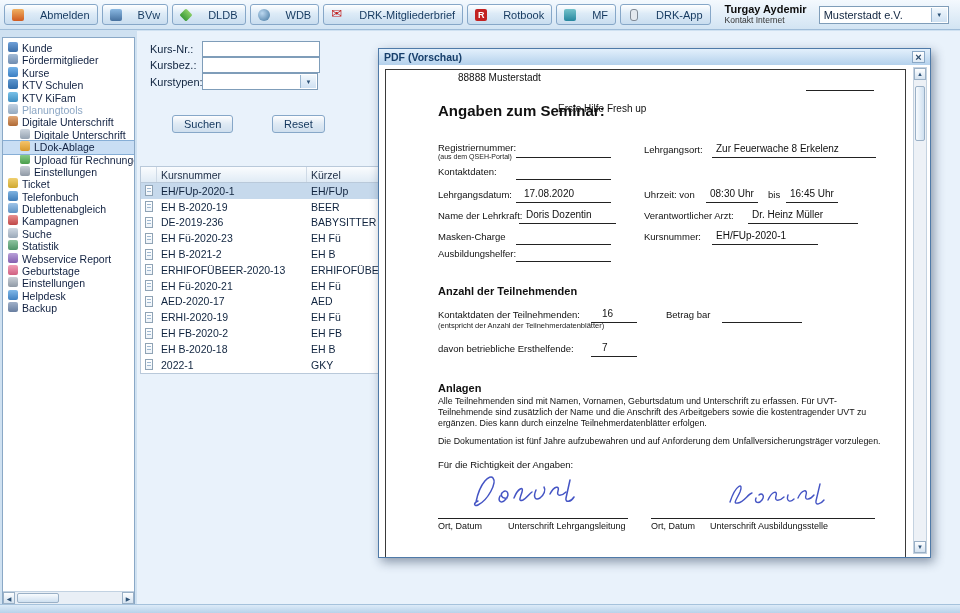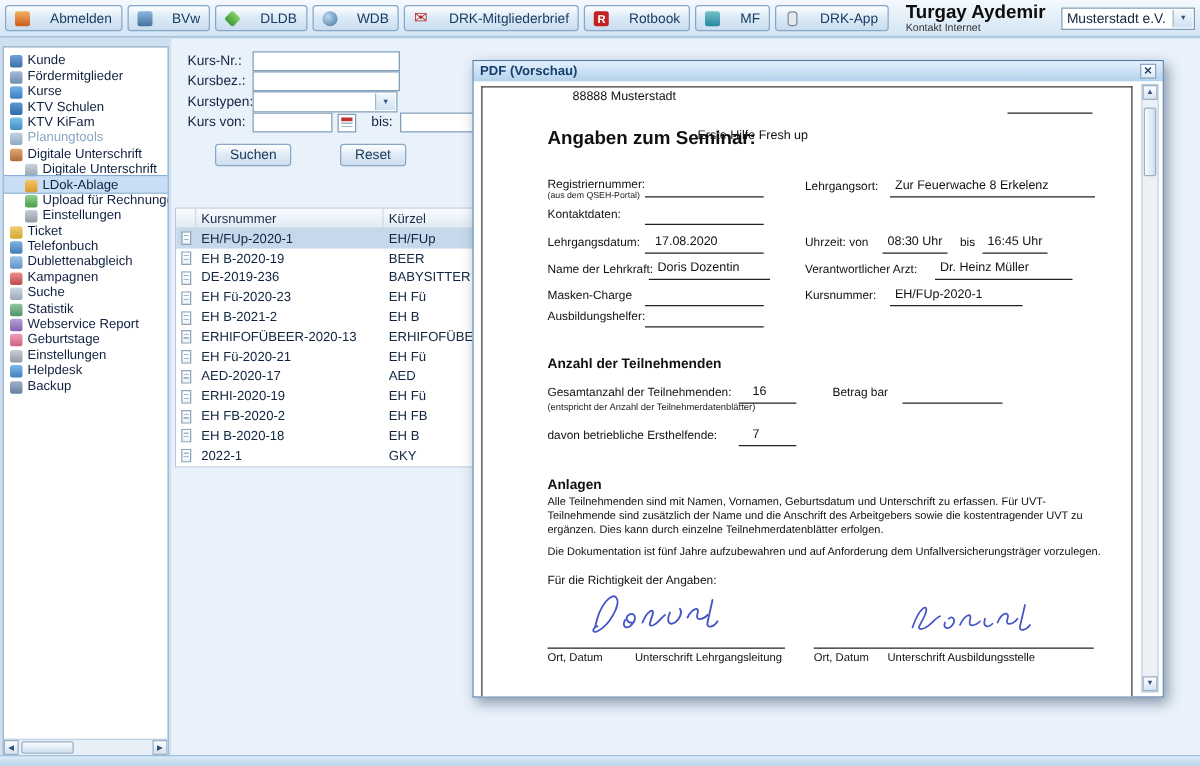--- a/index.html
+++ b/index.html
@@ -20,34 +20,34 @@
   [data-icon="bvw-icon"]{background:linear-gradient(#8ab8e2,#46719f);border-radius:2px}
   [data-icon="dldb-icon"]{background:linear-gradient(#8bcf68,#399a39);transform:rotate(45deg) scale(.78);border-radius:2px}
   [data-icon="wdb-icon"]{background:radial-gradient(circle at 35% 35%,#bcd8f0,#41759f);border-radius:50%}
   [data-icon="mail-icon"]{background:none}
   [data-icon="mail-icon"]::before{content:"✉";color:#c22222;font-size:13px;line-height:12px;position:absolute;left:0;top:-1px}
   [data-icon="rotbook-icon"]{background:#c22222;border-radius:2px;color:#fff;font-weight:bold;font-size:9px;text-align:center;line-height:12px}
   [data-icon="rotbook-icon"]::before{content:"R"}
   [data-icon="mf-icon"]{background:linear-gradient(#74c2ca,#27879f);border-radius:2px}
   [data-icon="app-icon"]{background:#e3e8ee;border:1px solid #808a96;box-sizing:border-box;border-radius:3px;width:8px;margin:0 2px}
   .user-block{margin-left:10px;line-height:1.15;flex:0 0 auto}
-  .user-name{font-size:15px;font-weight:bold;color:#0d0d0d;display:block}
+  .user-name{font-size:11px;font-weight:bold;color:#0d0d0d;display:block}
   .user-role{font-size:8.5px;color:#333;display:block}
   .select{height:18px;background:#fff;border:1px solid #7f9db9;display:flex;align-items:center;
     font-size:11px;padding-left:4px;position:relative;box-sizing:border-box;cursor:pointer}
   .select-arrow{position:absolute;right:1px;top:1px;bottom:1px;width:15px;
     background:linear-gradient(#f2f8fd,#cfe1f2);border-left:1px solid #9ab6d0;
     display:flex;align-items:center;justify-content:center;color:#2d5277}
   .select-arrow::before{content:"▼";font-size:6px}
   .org-select{width:130px;margin-left:8px}
   
   .sidebar{position:absolute;left:2px;top:37px;width:133px;bottom:8px;background:#fff;
     border:1px solid #8aa8c6;box-sizing:border-box;overflow:hidden}
   .tree{position:absolute;top:4px;left:0;right:0;bottom:13px;overflow:hidden}
-  .tree-item{display:flex;align-items:flex-end;gap:4px;height:12.4px;padding-left:5px;
+  .tree-item{display:flex;align-items:flex-start;gap:4px;height:12.4px;padding-left:5px;
     font-size:10.5px;line-height:12px;color:#102040;white-space:nowrap;cursor:pointer}
   .tree-item[data-level="1"]{padding-left:17px}
   .tree-item.selected{background:#c9def4;outline:1px solid #86aed6}
   .tree-item.muted{color:#8ba6c4}
   .tree-icon{width:10px;height:10px;border-radius:2px;flex:0 0 auto;background:#7aa7d6}
   [data-icon="customer-icon"]{background:linear-gradient(#6fa0d8,#3c6ea8)}
   [data-icon="members-icon"]{background:linear-gradient(#a3bbd6,#6f8cb0)}
   [data-icon="courses-icon"]{background:linear-gradient(#74b2e8,#3a7ec2)}
   [data-icon="school-icon"]{background:linear-gradient(#5e97cf,#2f6baa)}
   [data-icon="kifam-icon"]{background:linear-gradient(#79c1e8,#3f8fc2)}
@@ -333,28 +333,20 @@
     <span class="flabel">Kursbez.:</span>
     <input class="tinput w110" value="" style="">
   </div>
   <div class="frow" style="top:42px">
     <span class="flabel">Kurstypen:</span>
     <div class="select kt-select">
       <span></span>
       <span class="select-arrow"></span>
     </div>
   </div>
-  <div class="frow" style="top:59px">
-    <span class="flabel">Kurs von:</span>
-    <input class="tinput w56" value="" style="">
-    <button class="cal-btn"></button>
-    <span class="bis-label">bis:</span>
-    <input class="tinput w56" value="" style="">
-    <button class="cal-btn"></button>
-  </div>
   <button class="btn" style="left:35px;top:84px">Suchen</button>
   <button class="btn" style="left:135px;top:84px">Reset</button>
 
   <div class="ctable">
     <div class="thead">
       <span class="th col-icon"></span>
       <span class="th col-knr">Kursnummer</span>
       <span class="th col-kz">Kürzel</span>
     </div>
     <div>
@@ -503,21 +495,21 @@
       <span class="uline" style="left:130px;top:173px;width:95px"></span>
       <span class="pl" style="left:258px;top:161px">Kursnummer:</span>
       <span class="pv" style="left:330px;top:160px">EH/FUp-2020-1</span>
       <span class="uline" style="left:326px;top:173px;width:106px"></span>
 
       <span class="pl" style="left:52px;top:178px">Ausbildungshelfer:</span>
       <span class="uline" style="left:130px;top:190px;width:95px"></span>
 
       <span class="pheading" style="left:52px;top:215px">Anzahl der Teilnehmenden</span>
 
-      <span class="pl" style="left:52px;top:239px">Gesamtanzahl der Teilnehmenden:</span>
+      <span class="pl" style="left:52px;top:239px">Kontaktdaten der Teilnehmenden:</span>
       <span class="pv" style="left:216px;top:238px">16</span>
       <span class="uline" style="left:205px;top:251px;width:46px"></span>
       <span class="pl" style="left:280px;top:239px">Betrag bar</span>
       <span class="uline" style="left:336px;top:251px;width:80px"></span>
       <span class="ph2" style="left:52px;top:251px">(entspricht der Anzahl der Teilnehmerdatenblätter)</span>
 
       <span class="pl" style="left:52px;top:273px">davon betriebliche Ersthelfende:</span>
       <span class="pv" style="left:216px;top:272px">7</span>
       <span class="uline" style="left:205px;top:285px;width:46px"></span>
 

